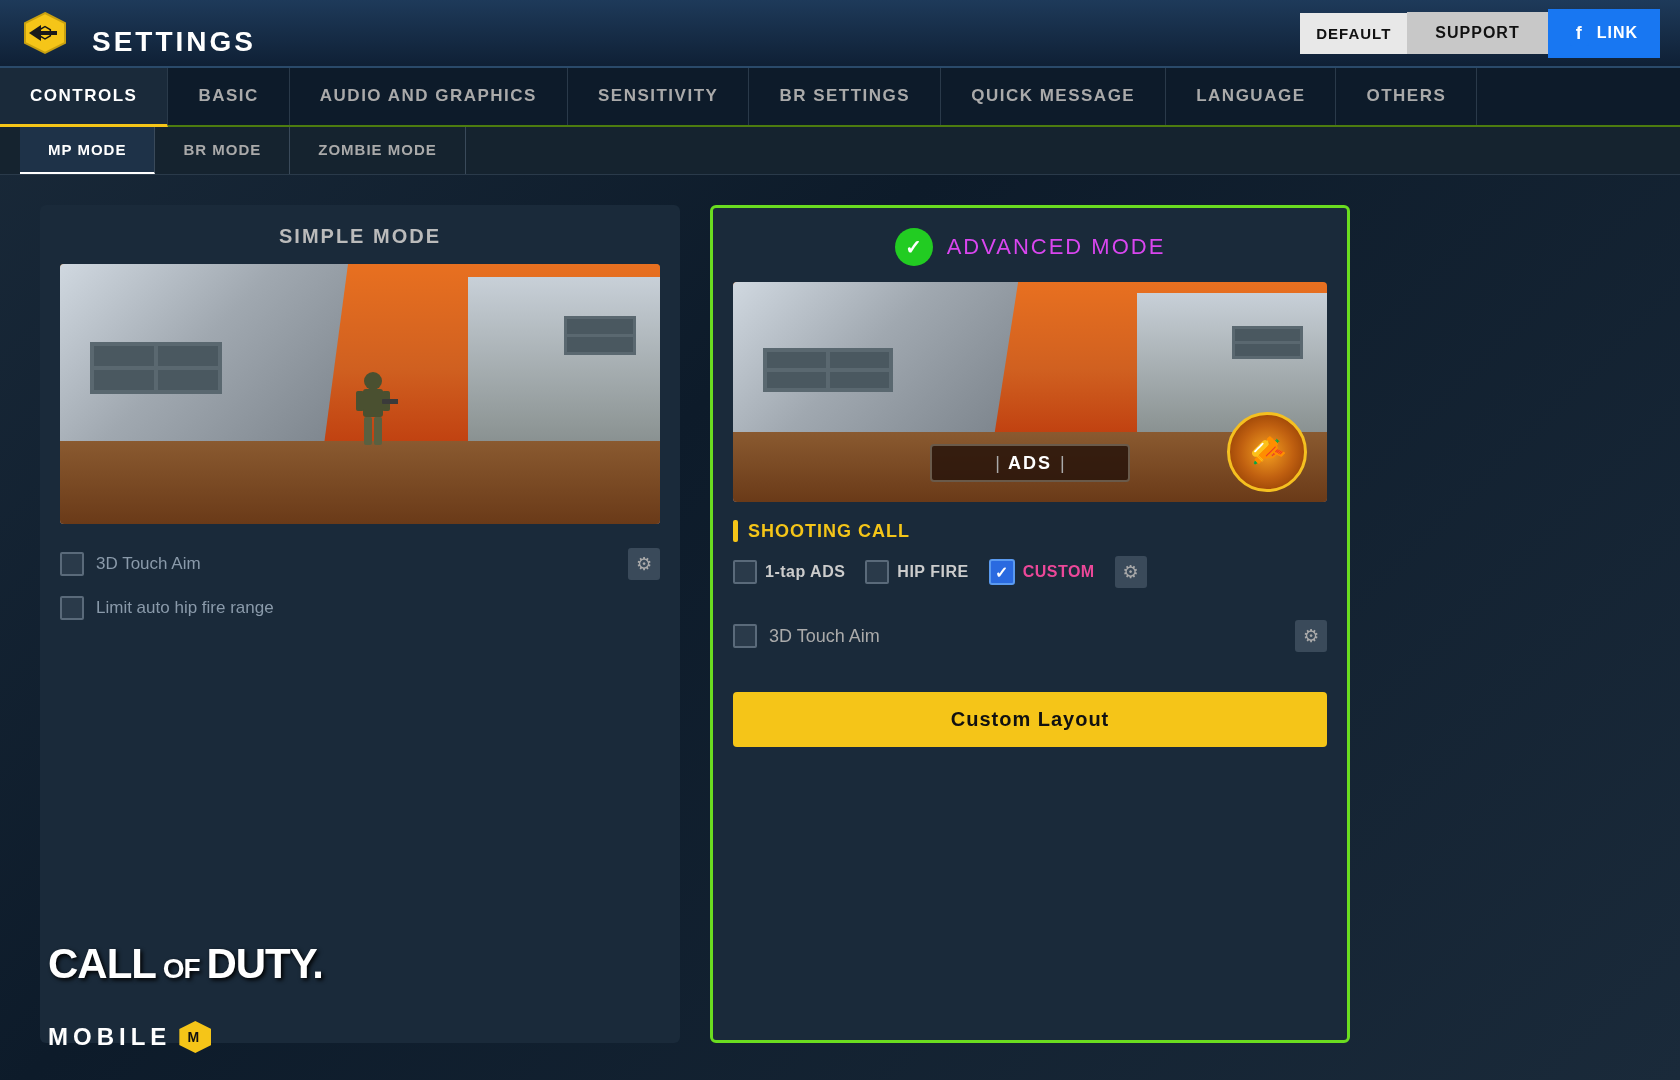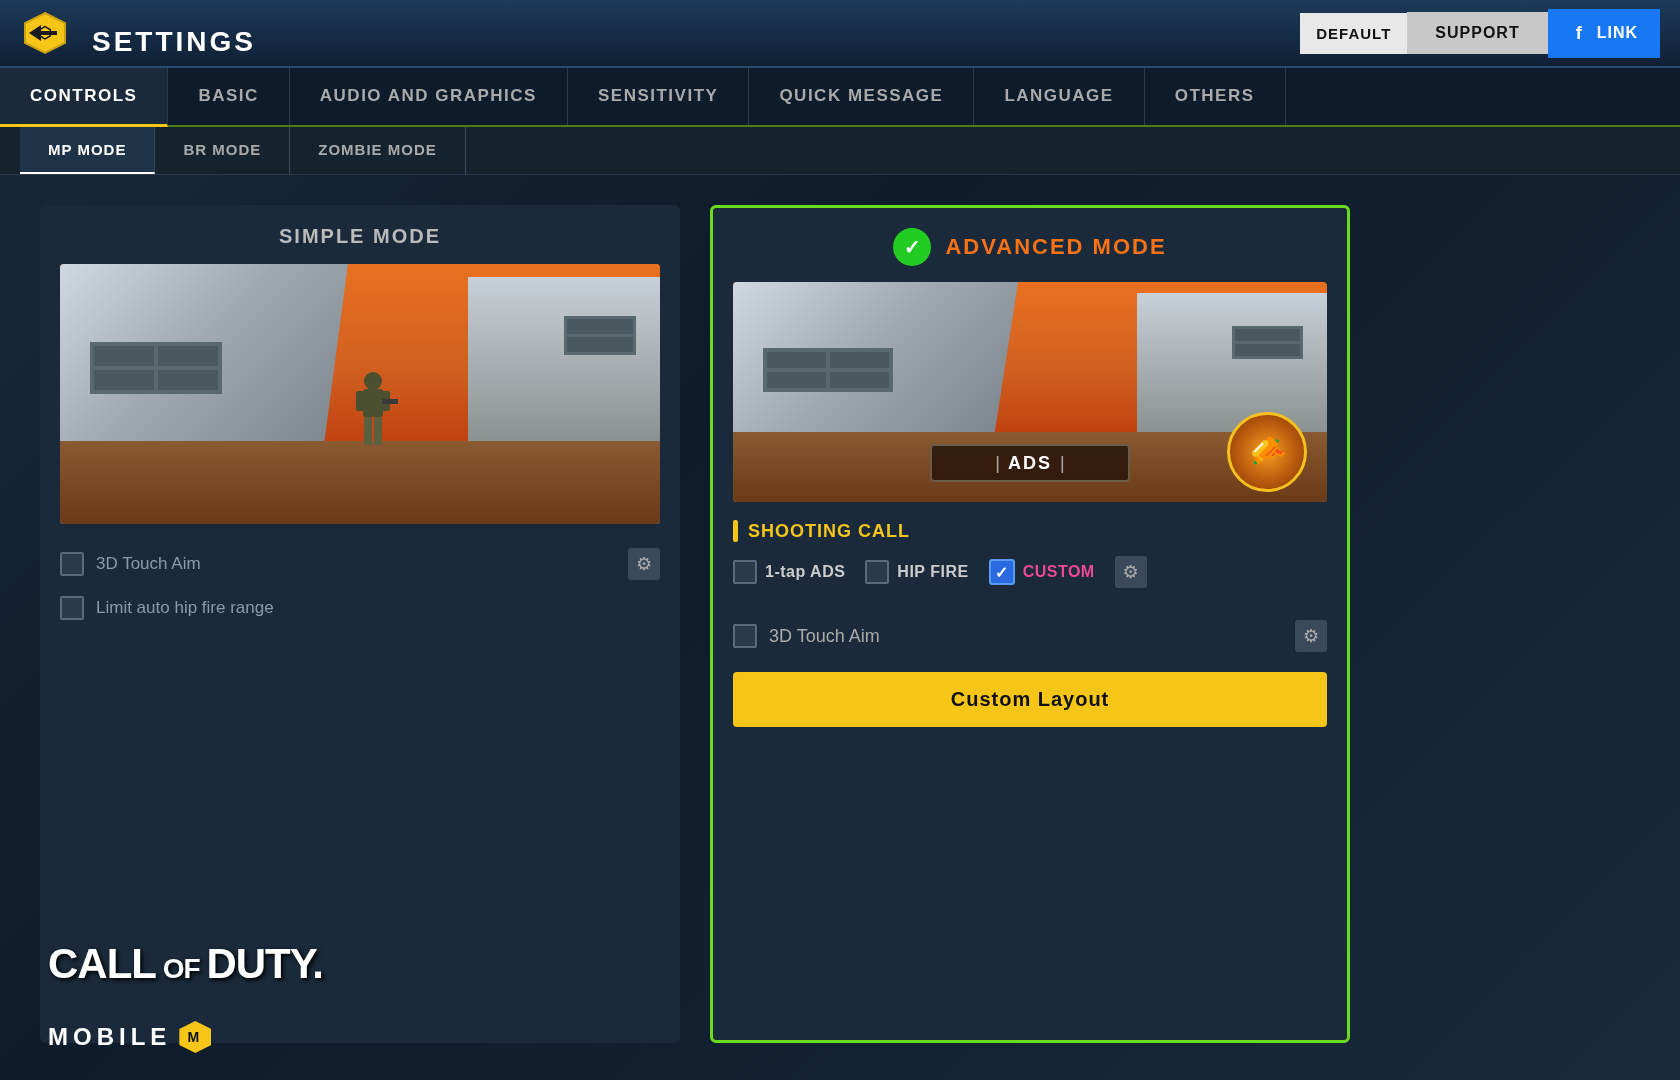--- a/index.html
+++ b/index.html
@@ -217,23 +217,23 @@
       border-radius: 50%;
       display: flex;
       align-items: center;
       justify-content: center;
       font-size: 20px;
       color: #fff;
       font-weight: 900;
     }
     .advanced-title {
       font-size: 22px;
-      font-weight: 700;
+      font-weight: 400;
       letter-spacing: 2px;
-      color: #f97316;
+      color: #d946ef;
     }
     .advanced-image {
       width: 100%;
       height: 220px;
       border-radius: 4px;
       position: relative;
       overflow: hidden;
       margin-bottom: 18px;
     }
     .ads-bar {
@@ -351,21 +351,21 @@
       width: 100%;
       padding: 16px;
       background: #f5c518;
       color: #111;
       font-size: 20px;
       font-weight: 900;
       letter-spacing: 1px;
       border: none;
       border-radius: 4px;
       cursor: pointer;
-      margin-top: 4px;
+      margin-top: 24px;
     }
 
     
     .cod-logo {
       position: absolute;
       bottom: 20px;
       left: 48px;
     }
     .cod-title {
       font-size: 38px;
@@ -423,20 +423,23 @@
     <span>CONTROLS</span>
   </div>
   <div class="top-nav-tab">
     <span>BASIC</span>
   </div>
   <div class="top-nav-tab">
     <span>AUDIO AND GRAPHICS</span>
   </div>
   <div class="top-nav-tab">
     <span>SENSITIVITY</span>
+  </div>
+  <div class="top-nav-tab">
+    <span>BR SETTINGS</span>
   </div>
   <div class="top-nav-tab">
     <span>QUICK MESSAGE</span>
   </div>
   <div class="top-nav-tab">
     <span>LANGUAGE</span>
   </div>
   <div class="top-nav-tab">
     <span>OTHERS</span>
   </div>

